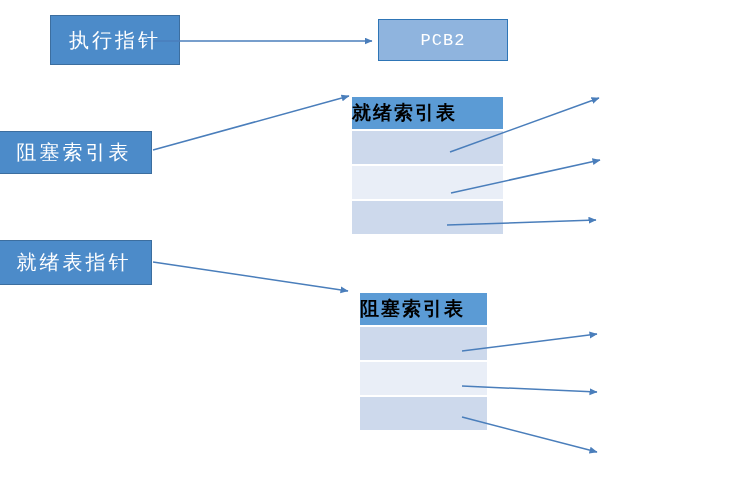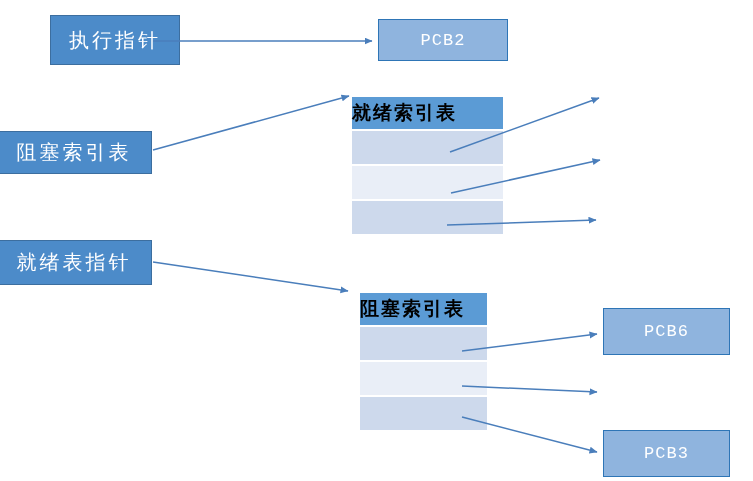--- a/index.html
+++ b/index.html
@@ -87,26 +87,20 @@
   <div class="index-table" style="left:360px;top:293px;width:127px;">
     <div class="tbl-header">
       <span>阻塞索引表</span>
     </div>
     <div class="tbl-row dark"></div>
     <div class="tbl-row light"></div>
     <div class="tbl-row dark"></div>
   </div>
 
 
-  <div class="box pcb-box" style="left:603px;top:308px;width:127px;height:47px;">
-    <span>PCB6</span>
-  </div>
-  <div class="box pcb-box" style="left:603px;top:430px;width:127px;height:47px;">
-    <span>PCB3</span>
-  </div>
 
   <svg id="arrow-layer" viewBox="0 0 753 481">
     <defs>
       <marker id="ah" markerWidth="9" markerHeight="8" refX="7.5" refY="3.5" orient="auto" markerUnits="userSpaceOnUse">
         <path d="M0,0 L8,3.5 L0,7 z"></path>
       </marker>
     </defs>
     <line x1="153" y1="41" x2="372" y2="41" marker-end="url(#ah)"></line>
     <line x1="153" y1="150" x2="349" y2="96" marker-end="url(#ah)"></line>
     <line x1="153" y1="262" x2="348" y2="291" marker-end="url(#ah)"></line>

